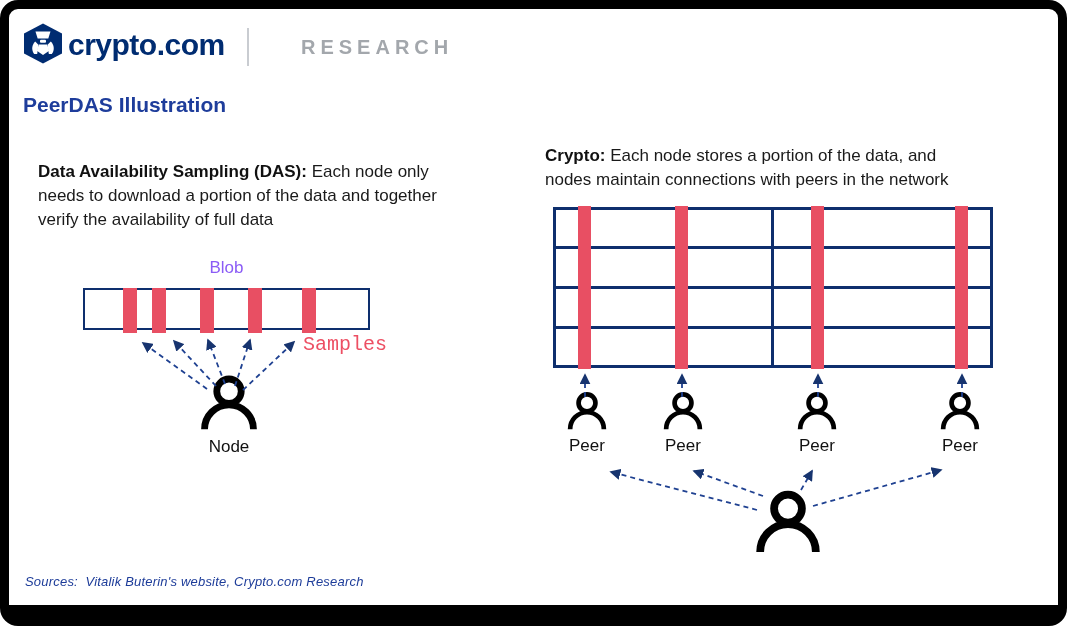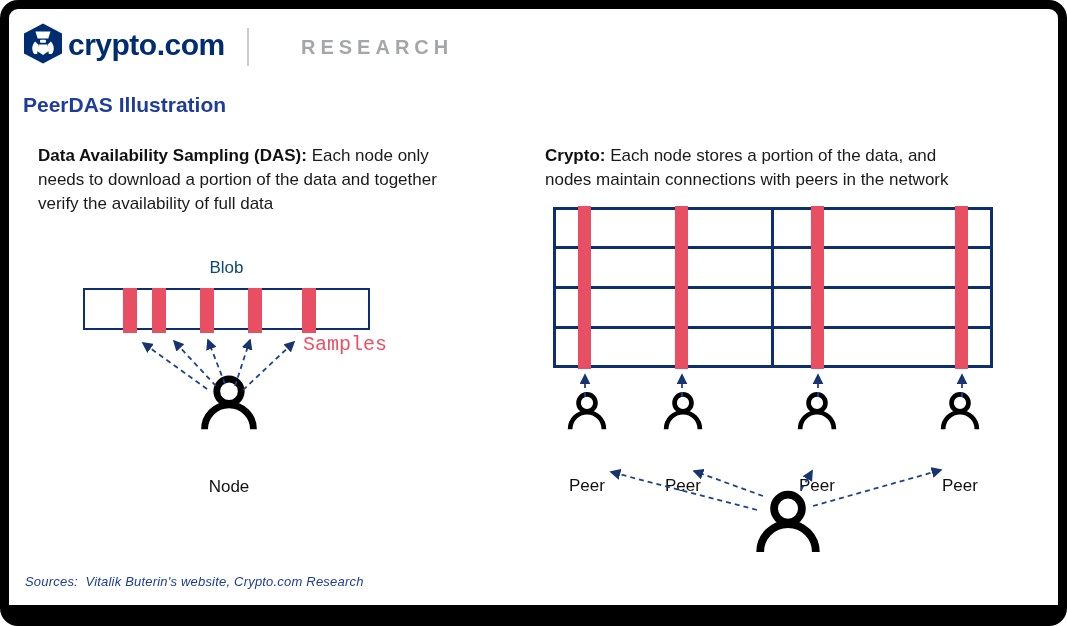--- a/index.html
+++ b/index.html
@@ -14,29 +14,29 @@
   }
   
   .logo{position:absolute;left:24px;top:23px;width:38px;height:41px;}
   .brand{position:absolute;left:68px;top:28px;font-size:30px;font-weight:700;color:#002c71;letter-spacing:-0.5px;}
   .hdr-divider{position:absolute;left:247px;top:28px;width:2px;height:38px;background:#c9ccd1;}
   .research{position:absolute;left:266px;top:36px;font-size:20px;font-weight:700;color:#a3a7ac;letter-spacing:5px;margin-left:35px;}
   .page-title{position:absolute;left:23px;top:93px;font-size:21px;font-weight:600;color:#1e3d9b;}
   
   .desc{position:absolute;font-size:17px;line-height:24px;color:#1a1a1a;}
   .desc b{font-weight:700;color:#111;}
-  .desc-left{left:38px;top:127px;width:430px;}
+  .desc-left{left:38px;top:143px;width:430px;}
   .desc-right{left:545px;top:127px;width:405px;}
   
-  .blob-label{position:absolute;left:83px;top:258px;width:287px;text-align:center;font-size:17px;color:#0c4a6e;}
+  .blob-label{position:absolute;left:83px;top:258px;width:287px;text-align:center;font-size:17px;color:#8b5cf6;}
   .blob-rect{position:absolute;left:83px;top:288px;width:287px;height:42px;box-sizing:border-box;border:2px solid #0e2f6d;background:#fff;}
   .sample-bar{position:absolute;top:288px;width:14px;height:45px;background:#e84f63;z-index:2;}
   .samples-label{position:absolute;left:303px;top:333px;font-size:20px;color:#ed4f63;font-family:Liberation Mono, monospace;}
   
-  .figure{position:absolute;display:flex;flex-direction:column;align-items:center;gap:40px;}
+  .figure{position:absolute;display:flex;flex-direction:column;align-items:center;}
   .figure .cap{font-size:17px;color:#111;margin-top:5px;}
   .person{color:#000;display:block;}
   
   .grid-outer{position:absolute;left:553px;top:207px;width:440px;height:161px;box-sizing:border-box;border:3px solid #0e2f6d;background:#fff;}
   .grid-vline{position:absolute;left:771px;top:207px;width:3px;height:161px;background:#0e2f6d;z-index:1;}
   .grid-hline{position:absolute;left:553px;width:440px;height:3px;background:#0e2f6d;z-index:1;}
   .grid-bar{position:absolute;top:206px;width:13px;height:163px;background:#e84f63;z-index:2;}
   
   .arrows{position:absolute;left:0;top:0;width:1067px;height:626px;pointer-events:none;z-index:5;}
   .arrows path.link{fill:none;stroke:#1f4191;stroke-width:1.8;stroke-dasharray:5 4;}

